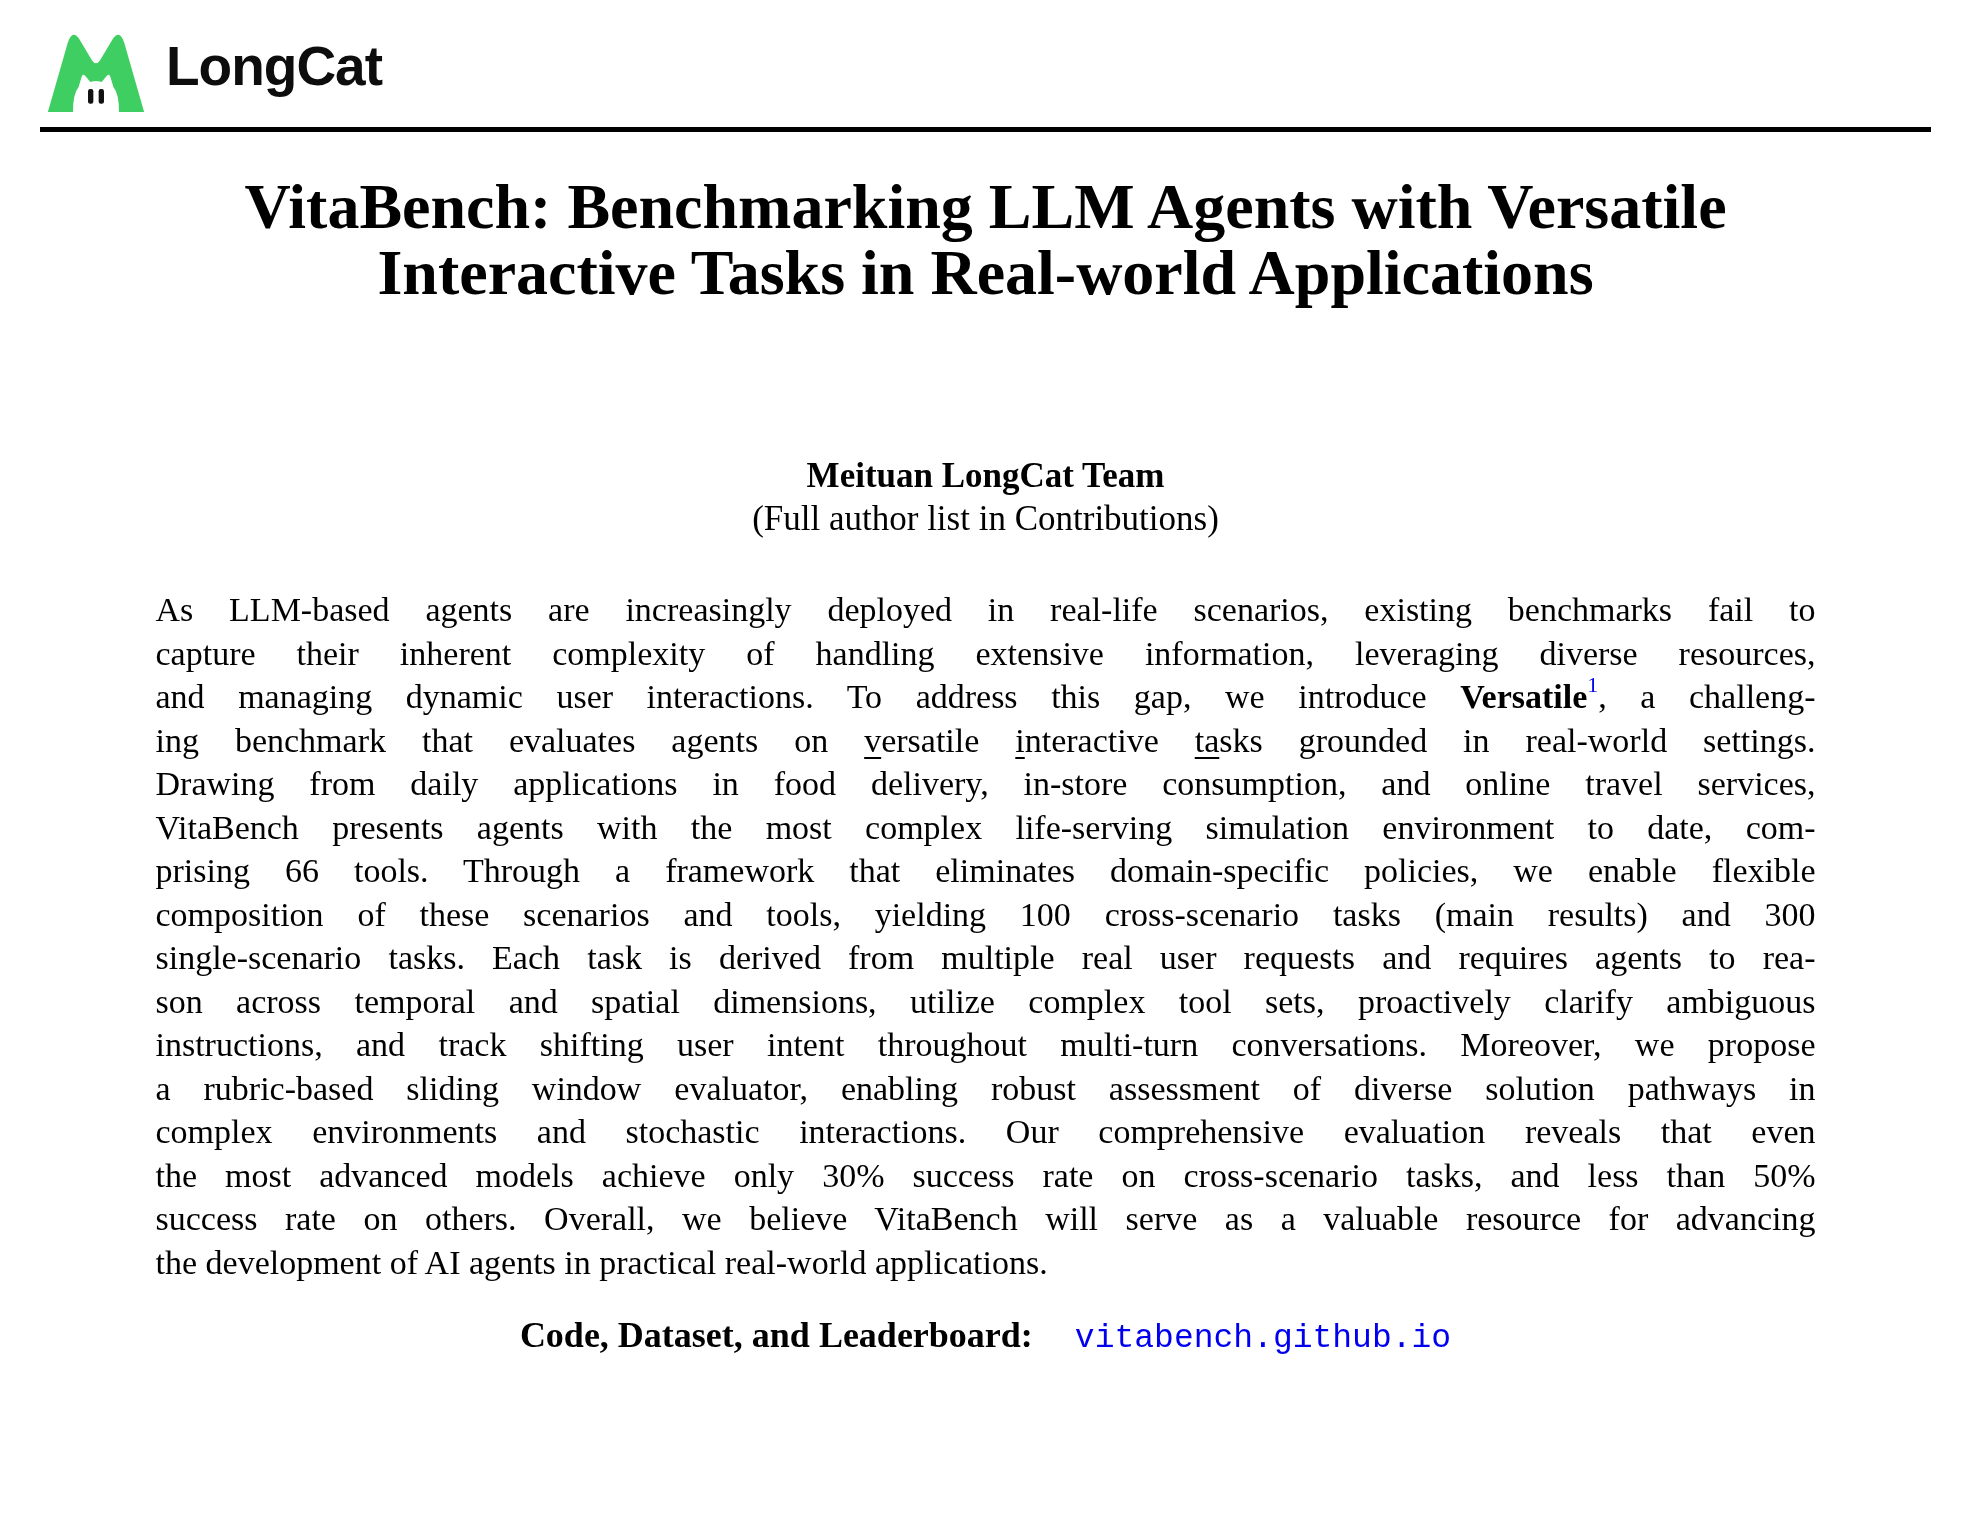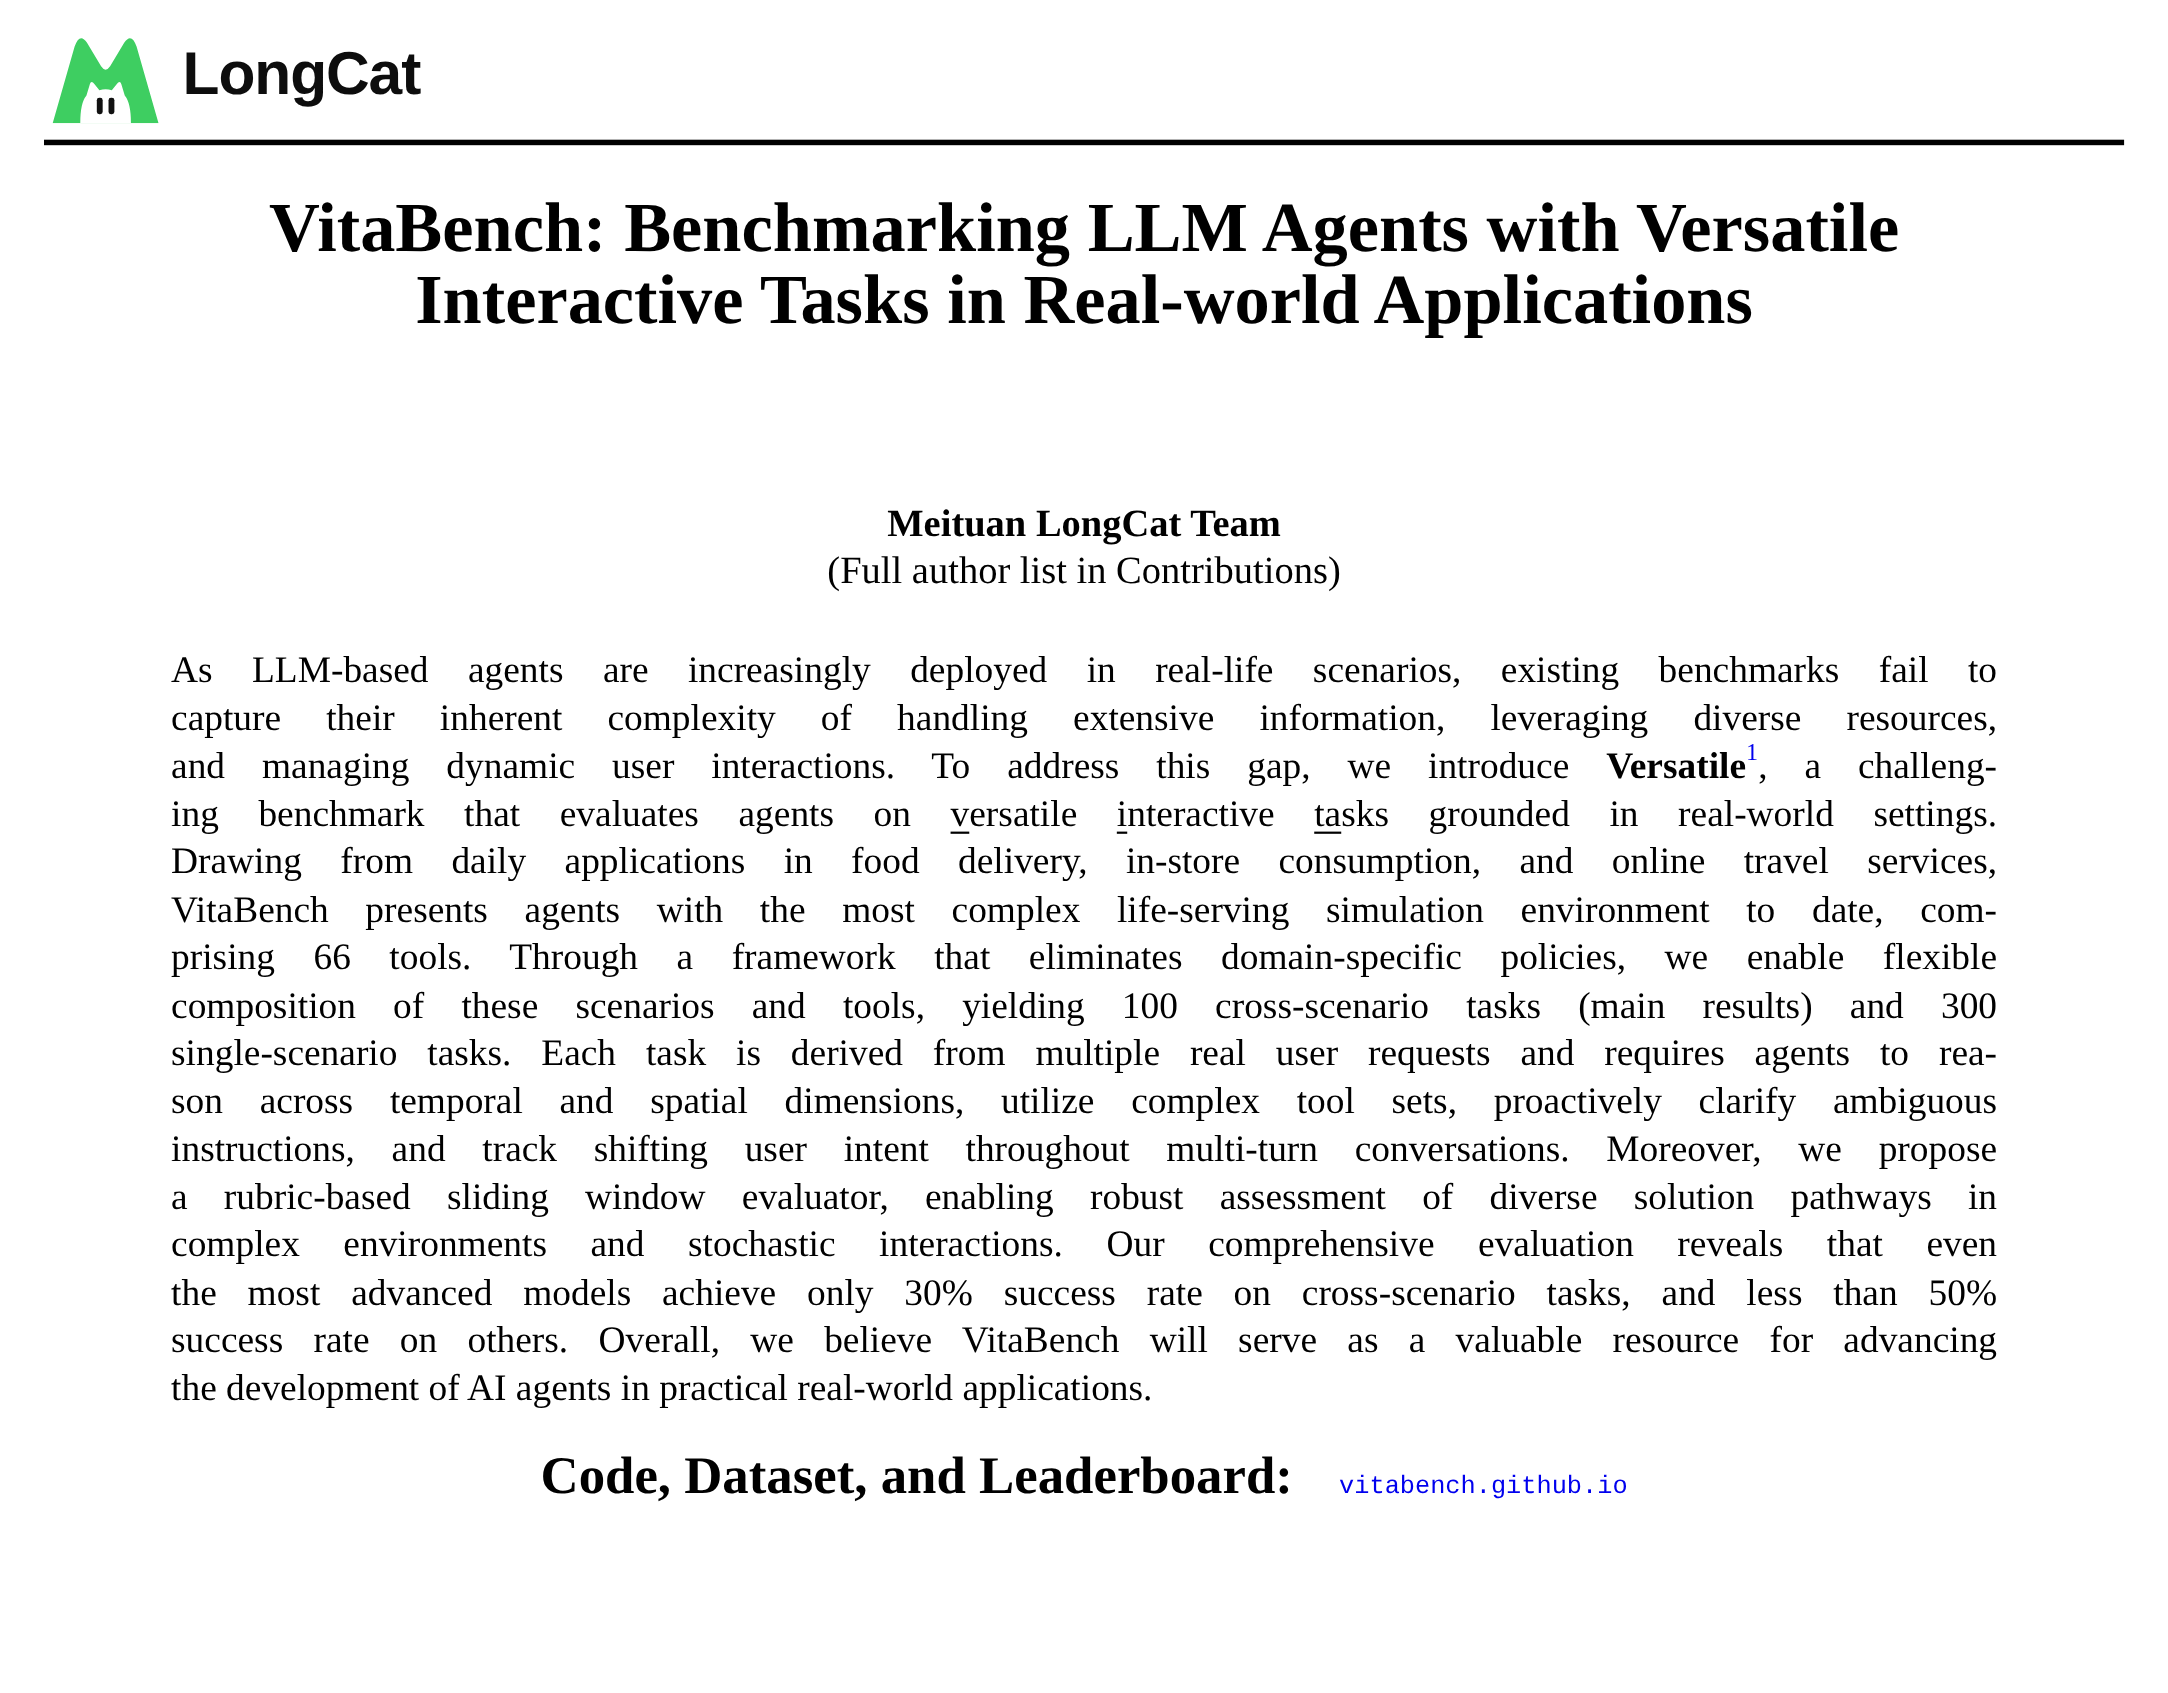--- a/index.html
+++ b/index.html
@@ -59,24 +59,24 @@
   }
   .abs-line.last { text-align-last: left; }
   .seg-b { font-weight: bold; }
   .seg-u { text-decoration: underline; text-underline-offset: 5px; text-decoration-thickness: 2px; }
   .seg-sup {
     font-size: 22px;
     vertical-align: 16px;
     line-height: 0;
   }
   .footer-line { margin-top: 30px; text-align: center; }
-  .footer-label { font-weight: bold; font-size: 48px; }
+  .footer-label { font-weight: bold; font-size: 36px; }
   .project-link {
     font-family: "Liberation Mono", monospace;
-    font-size: 23px;
+    font-size: 33px;
     margin-left: 38px;
     text-decoration: none;
     margin-top: 16px;
   }
 </style>
 </head>
 <body>
 
 <div class="header">
   <div class="logo-row">

